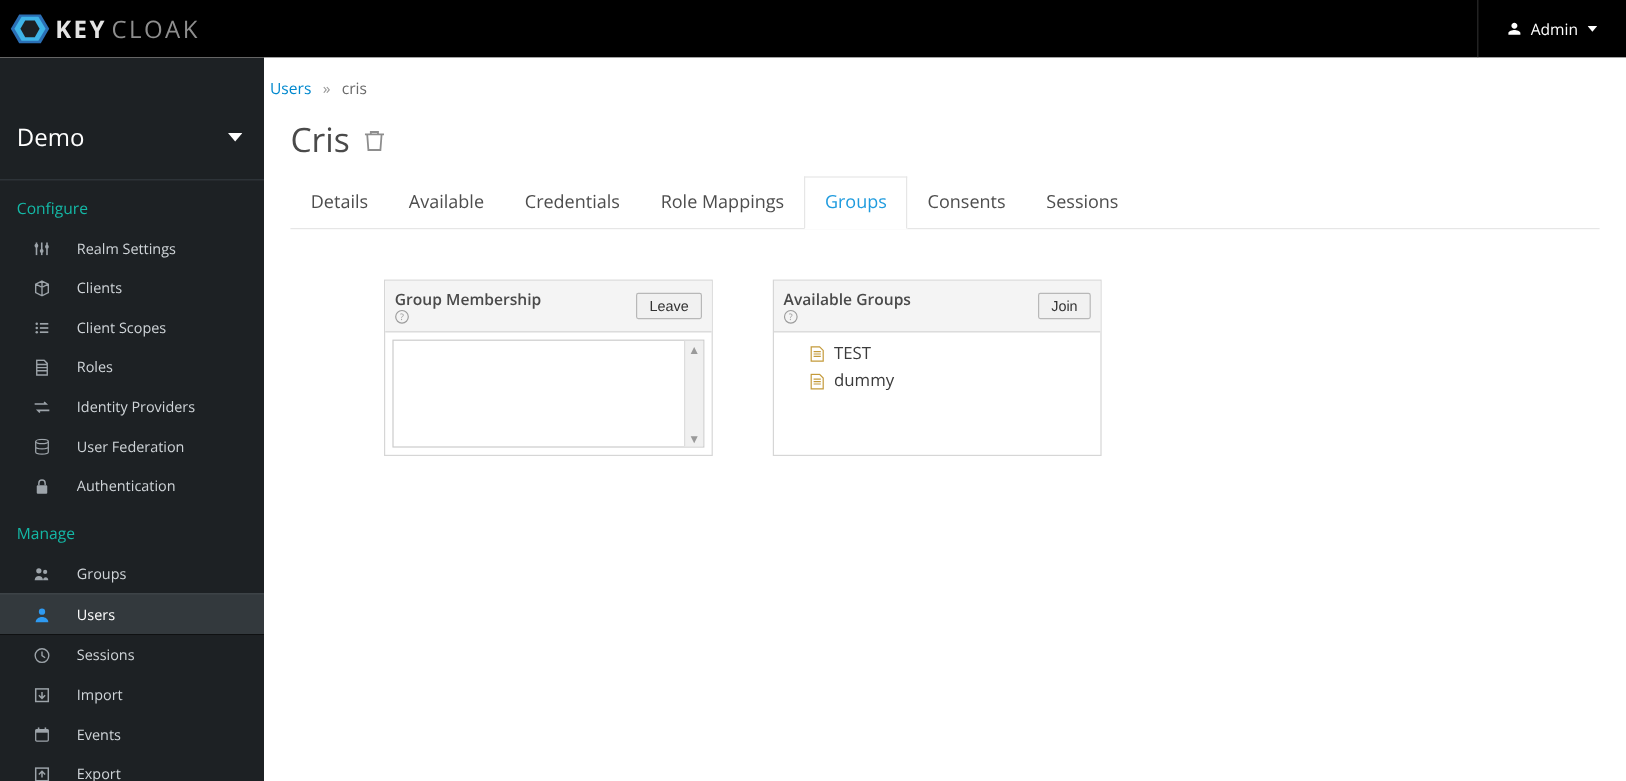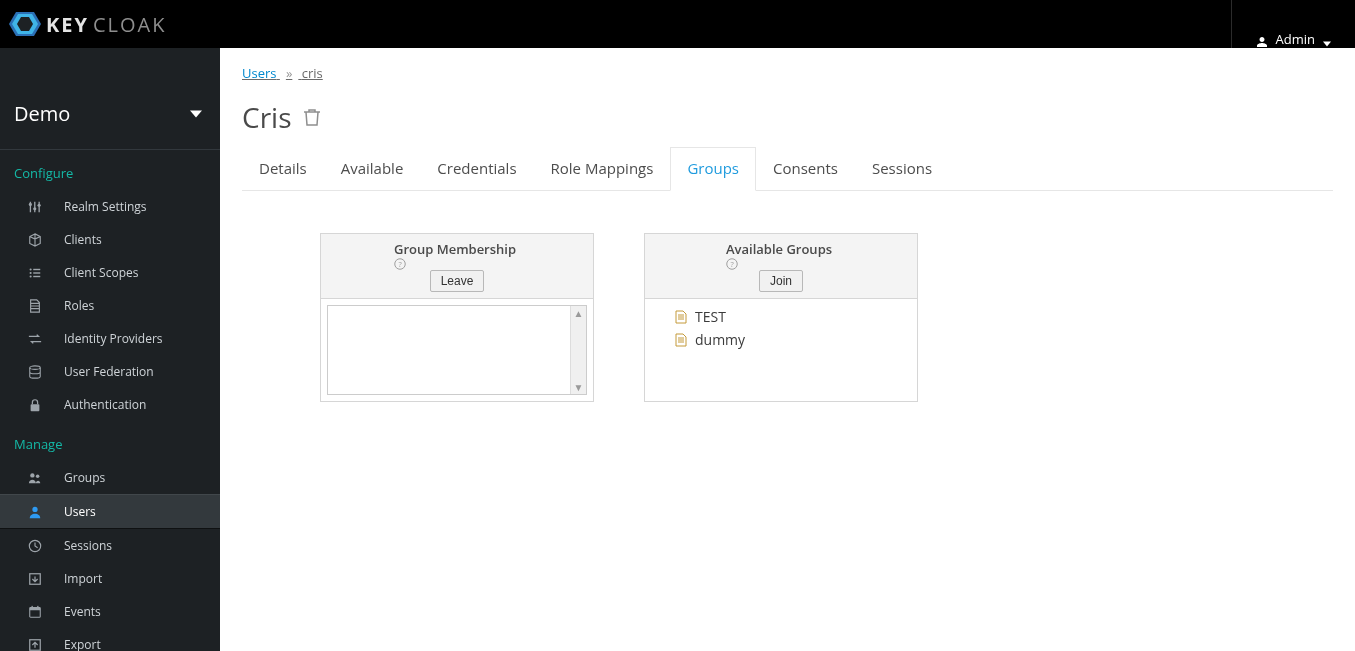--- a/index.html
+++ b/index.html
@@ -27,21 +27,21 @@
     gap: 4px;
     color: #c7c7c7;
     font-weight: 600;
     letter-spacing: 2px;
     font-size: 20px;
   }
   .user-menu {
     border-left: 1px solid #2b2b2b;
     height: 100%;
     display: flex;
-    align-items: flex-end;
+    align-items: center;
     padding: 0 24px;
     color: #fff;
     gap: 8px;
     cursor: pointer;
     font-size: 13px;
   }
   
   .container {
     display: flex;
     height: calc(100% - 48px);
@@ -89,24 +89,23 @@
   .side-item.active .icon { color: #2e9af2; }
 
   
   .main {
     flex: 1;
     background: #fff;
     padding: 0;
     overflow-y: auto;
   }
   .breadcrumb {
-    padding: 16px 22px 8px 22px;
+    padding: 16px 22px 8px 5px;
     font-size: 13px;
     color: #6a6a6a;
-    text-decoration: underline;
   }
   .breadcrumb a { color: #0088ce; text-decoration: none; }
   .breadcrumb .sep { margin: 0 6px; color: #999; }
 
   .page-title {
     padding: 8px 22px 10px 22px;
     font-size: 28px;
     font-weight: 400;
     color: #4a4a4a;
     display: flex;
@@ -149,21 +148,20 @@
   .panel-header {
     background: #f4f4f4;
     border-bottom: 1px solid #d6d6d6;
     padding: 6px 8px;
     display: flex;
     justify-content: space-between;
     align-items: center;
     font-size: 13px;
     font-weight: 600;
     color: #4a4a4a;
-    flex-direction: column;
   }
   .panel-header .help { color: #9c9c9c; cursor: help; font-weight: normal; margin-left:4px; }
   .btn {
     background: #f1f1f1;
     border: 1px solid #b8b8b8;
     padding: 3px 10px;
     font-size: 12px;
     border-radius: 2px;
     cursor: pointer;
     color: #333;

